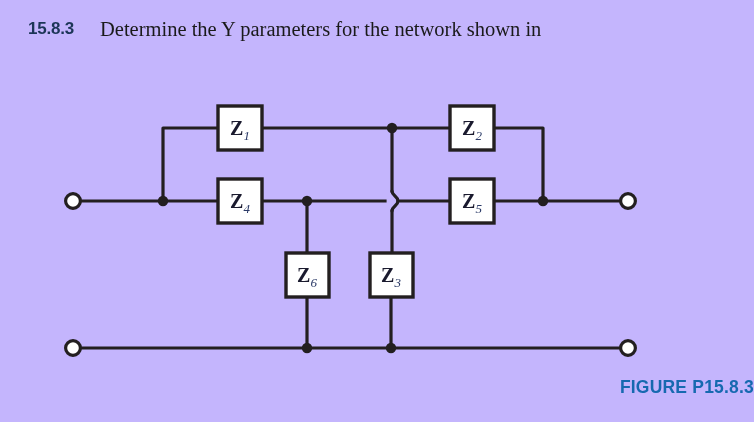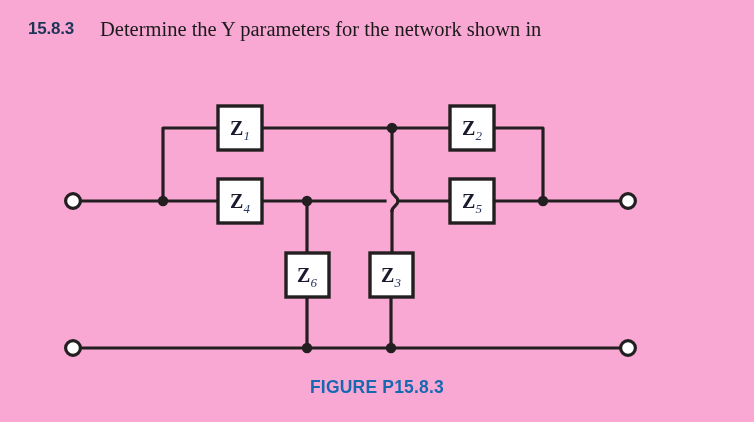--- a/index.html
+++ b/index.html
@@ -4,21 +4,21 @@
 <style>
   html, body {
     margin: 0;
     padding: 0;
     background: #ffffff;
   }
   #page {
     position: relative;
     width: 754px;
     height: 422px;
-    background: #f9a8d4;
+    background: #c4b5fd;
     overflow: hidden;
     font-family: "Liberation Serif", serif;
   }
 
   
   #problem {
     position: absolute;
     left: 28px;
     top: 14px;
     width: 680px;
@@ -102,21 +102,21 @@
     font-size: 13px;
     fill: #2b3a67;
   }
 
   
   #caption {
     position: absolute;
     left: 0;
     top: 377px;
     width: 754px;
-    text-align: center;
+    text-align: right;
     font-family: "Liberation Sans", sans-serif;
     font-weight: bold;
     font-size: 17.5px;
     letter-spacing: 0.2px;
     color: #1669b0;
   }
 </style>
 </head>
 <body>
 

